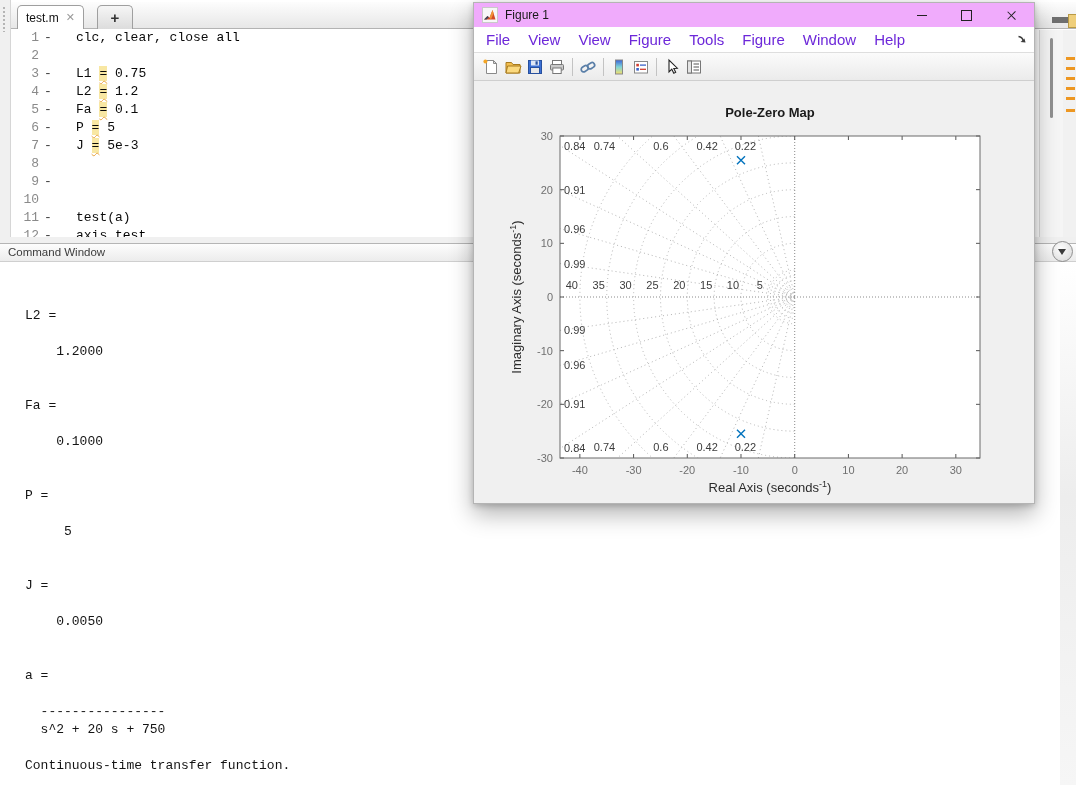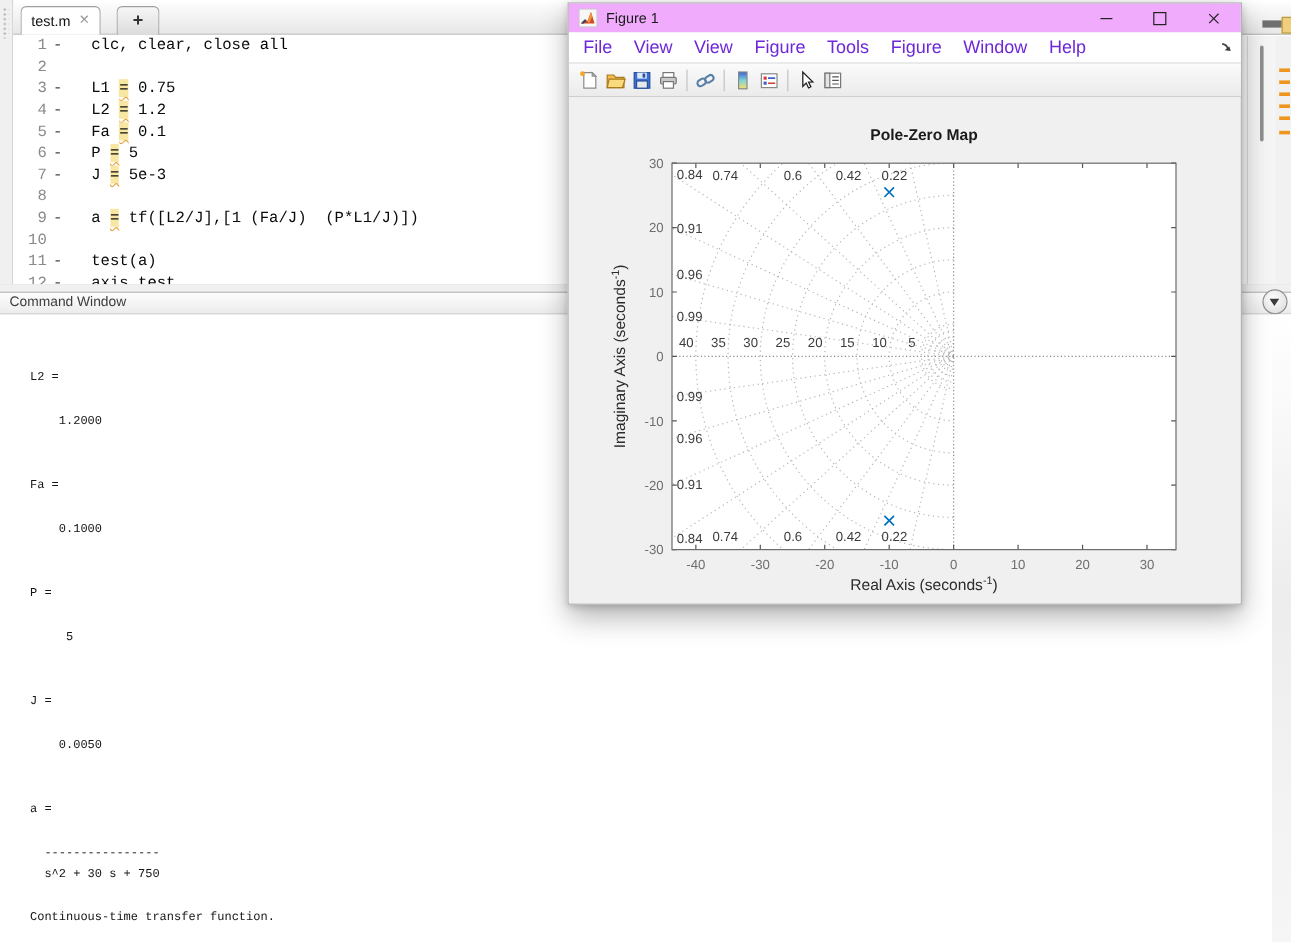--- a/index.html
+++ b/index.html
@@ -45,21 +45,21 @@
   .cw-panel{position:absolute;left:0;top:243px;width:1076px;bottom:0;background:#fff;}
   .cw-header{position:relative;height:17px;background:linear-gradient(#fdfdfd,#ececec);
              border-top:1px solid #b5b5b5;border-bottom:1px solid #cfcfcf;
              font-size:11.5px;color:#3c3c3c;line-height:17px;padding-left:8px;}
   .cw-collapse{position:absolute;right:3px;top:-3px;width:19px;height:19px;border-radius:50%;
              border:1px solid #8f8f8f;background:radial-gradient(circle at 40% 35%,#fefefe,#d8d8d8);}
   .cw-collapse .tri{position:absolute;left:5px;top:7px;width:0;height:0;
              border-left:4.5px solid transparent;border-right:4.5px solid transparent;
              border-top:6px solid #3c3c3c;}
   .cw-content{position:absolute;left:0;top:19px;right:16px;bottom:0;overflow:hidden;
-              font-family:"Liberation Mono",monospace;font-size:10px;line-height:18px;color:#141414;
+              font-family:"Liberation Mono",monospace;font-size:13px;line-height:18px;color:#141414;
               padding:9px 0 0 25px;}
   .cw-line{height:18px;white-space:pre;}
   .cw-scroll{position:absolute;right:0;top:19px;width:16px;bottom:0;
              background:linear-gradient(180deg,#ffffff,#ededed 45%,#f6f6f6);}
   
   .fig-win{position:absolute;left:473px;top:2px;width:560px;height:500px;background:#f0f0f0;
            border:1px solid #b4b4b4;box-shadow:0 10px 22px rgba(0,0,0,.30),0 2px 6px rgba(0,0,0,.18);
            z-index:10;}
   .fw-titlebar{position:relative;height:24px;background:#f0abfc;display:flex;align-items:center;}
   .fw-appicon{margin-left:8px;width:16px;height:16px;flex:none;}
@@ -100,21 +100,21 @@
     </div>
     <div class="code-area">
         <div class="code-line"><span class="line-num">1</span><span class="line-dash">-</span><span class="line-code"><span>clc, clear, close </span><span class="kw">all</span></span></div>
         <div class="code-line"><span class="line-num">2</span><span class="line-dash"></span><span class="line-code"></span></div>
         <div class="code-line"><span class="line-num">3</span><span class="line-dash">-</span><span class="line-code"><span>L1 </span><span class="warn-eq">=</span><span> 0.75</span></span></div>
         <div class="code-line"><span class="line-num">4</span><span class="line-dash">-</span><span class="line-code"><span>L2 </span><span class="warn-eq">=</span><span> 1.2</span></span></div>
         <div class="code-line"><span class="line-num">5</span><span class="line-dash">-</span><span class="line-code"><span>Fa </span><span class="warn-eq">=</span><span> 0.1</span></span></div>
         <div class="code-line"><span class="line-num">6</span><span class="line-dash">-</span><span class="line-code"><span>P </span><span class="warn-eq">=</span><span> 5</span></span></div>
         <div class="code-line"><span class="line-num">7</span><span class="line-dash">-</span><span class="line-code"><span>J </span><span class="warn-eq">=</span><span> 5e-3</span></span></div>
         <div class="code-line"><span class="line-num">8</span><span class="line-dash"></span><span class="line-code"></span></div>
-        <div class="code-line"><span class="line-num">9</span><span class="line-dash">-</span><span class="line-code"><span>a </span><span class="warn-eq">=</span><span> tf([L2/J],[1 (Fa/J)  (P*L1/J)])</span></span></div>
+        <div class="code-line"><span class="line-num">9</span><span class="line-dash">-</span></div>
         <div class="code-line"><span class="line-num">10</span><span class="line-dash"></span><span class="line-code"></span></div>
         <div class="code-line"><span class="line-num">11</span><span class="line-dash">-</span><span class="line-code"><span>test(a)</span></span></div>
         <div class="code-line"><span class="line-num">12</span><span class="line-dash">-</span><span class="line-code"><span>axis </span><span class="kw">test</span></span></div>
       </div>
     <div class="ed-scroll">
       <div class="ed-thumb"></div>
     </div>
     <div class="ed-splitgrab"></div>
     <div class="ind-strip"></div>
     <div class="ind-summary"></div>
@@ -148,21 +148,21 @@
         <div class="cw-line"></div>
         <div class="cw-line"></div>
         <div class="cw-line">J =</div>
         <div class="cw-line"></div>
         <div class="cw-line">    0.0050</div>
         <div class="cw-line"></div>
         <div class="cw-line"></div>
         <div class="cw-line">a =</div>
         <div class="cw-line"></div>
         <div class="cw-line">  ----------------</div>
-        <div class="cw-line">  s^2 + 30 s + 750</div>
+        <div class="cw-line">  s^2 + 20 s + 750</div>
         <div class="cw-line"></div>
         <div class="cw-line">Continuous-time transfer function.</div>
       </div>
     <div class="cw-scroll"></div>
   </div>
 
   <div class="fig-win">
     <div class="fw-titlebar">
       <svg class="fw-appicon" viewBox="0 0 16 16">
         <rect x="0.5" y="0.5" width="15" height="15" fill="#f7f7f7" stroke="#c9c9c9"></rect>

